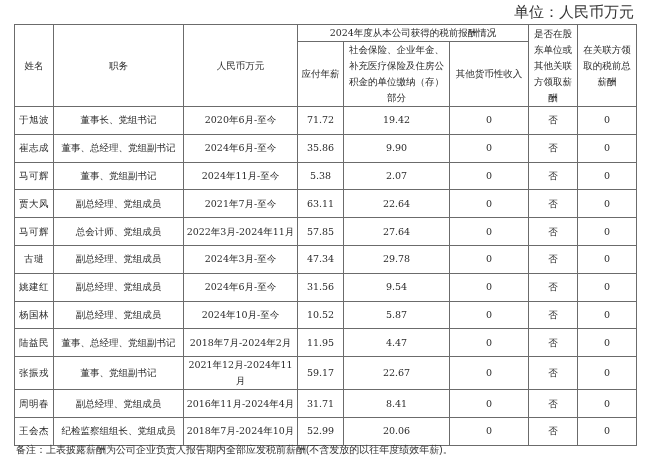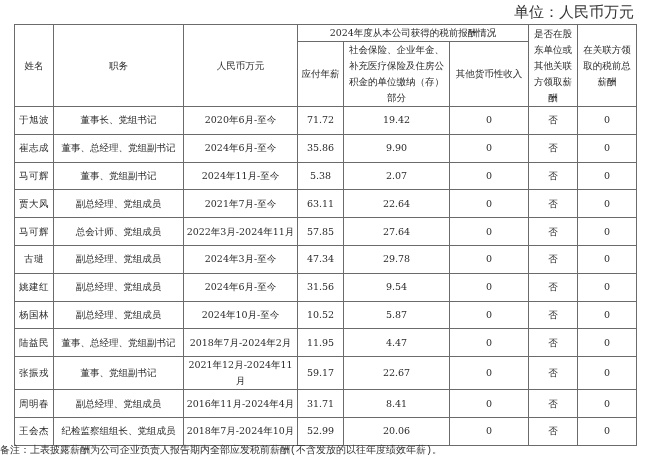--- a/index.html
+++ b/index.html
@@ -8,22 +8,22 @@
   .unit { position: absolute; right: 16px; top: 3px; font-size: 15px; color: #333; }
   table.comp { position: absolute; left: 14px; top: 24px; border-collapse: collapse;
                table-layout: fixed; width: 622px; font-size: 9.5px; }
   table.comp td, table.comp th { border: 1px solid #6b6b6b; text-align: center; vertical-align: middle;
                padding: 0 2px; font-weight: normal; line-height: 16px; color: #2a2a2a; }
   table.comp thead th { font-size: 9.5px; }
   .h-top { height: 16px; font-weight: normal; }
   .h-sub { height: 64px; font-family: Liberation Serif, serif; }
   .data-row td { height: 26.8px; line-height: 14px; }
   .name { letter-spacing: 0.5px; }
-  .note { position: absolute; left: 0; top: 443px; font-size: 10px; color: #333;
-          font-family: Liberation Mono, monospace; }
+  .note { position: absolute; left: 16px; top: 443px; font-size: 10px; color: #333;
+          font-family: Liberation Sans, sans-serif; }
 </style>
 </head>
 <body>
 
 <div class="unit">单位：人民币万元</div>
 
 <table class="comp">
   <colgroup>
     <col style="width:39px">
     <col style="width:130px">

